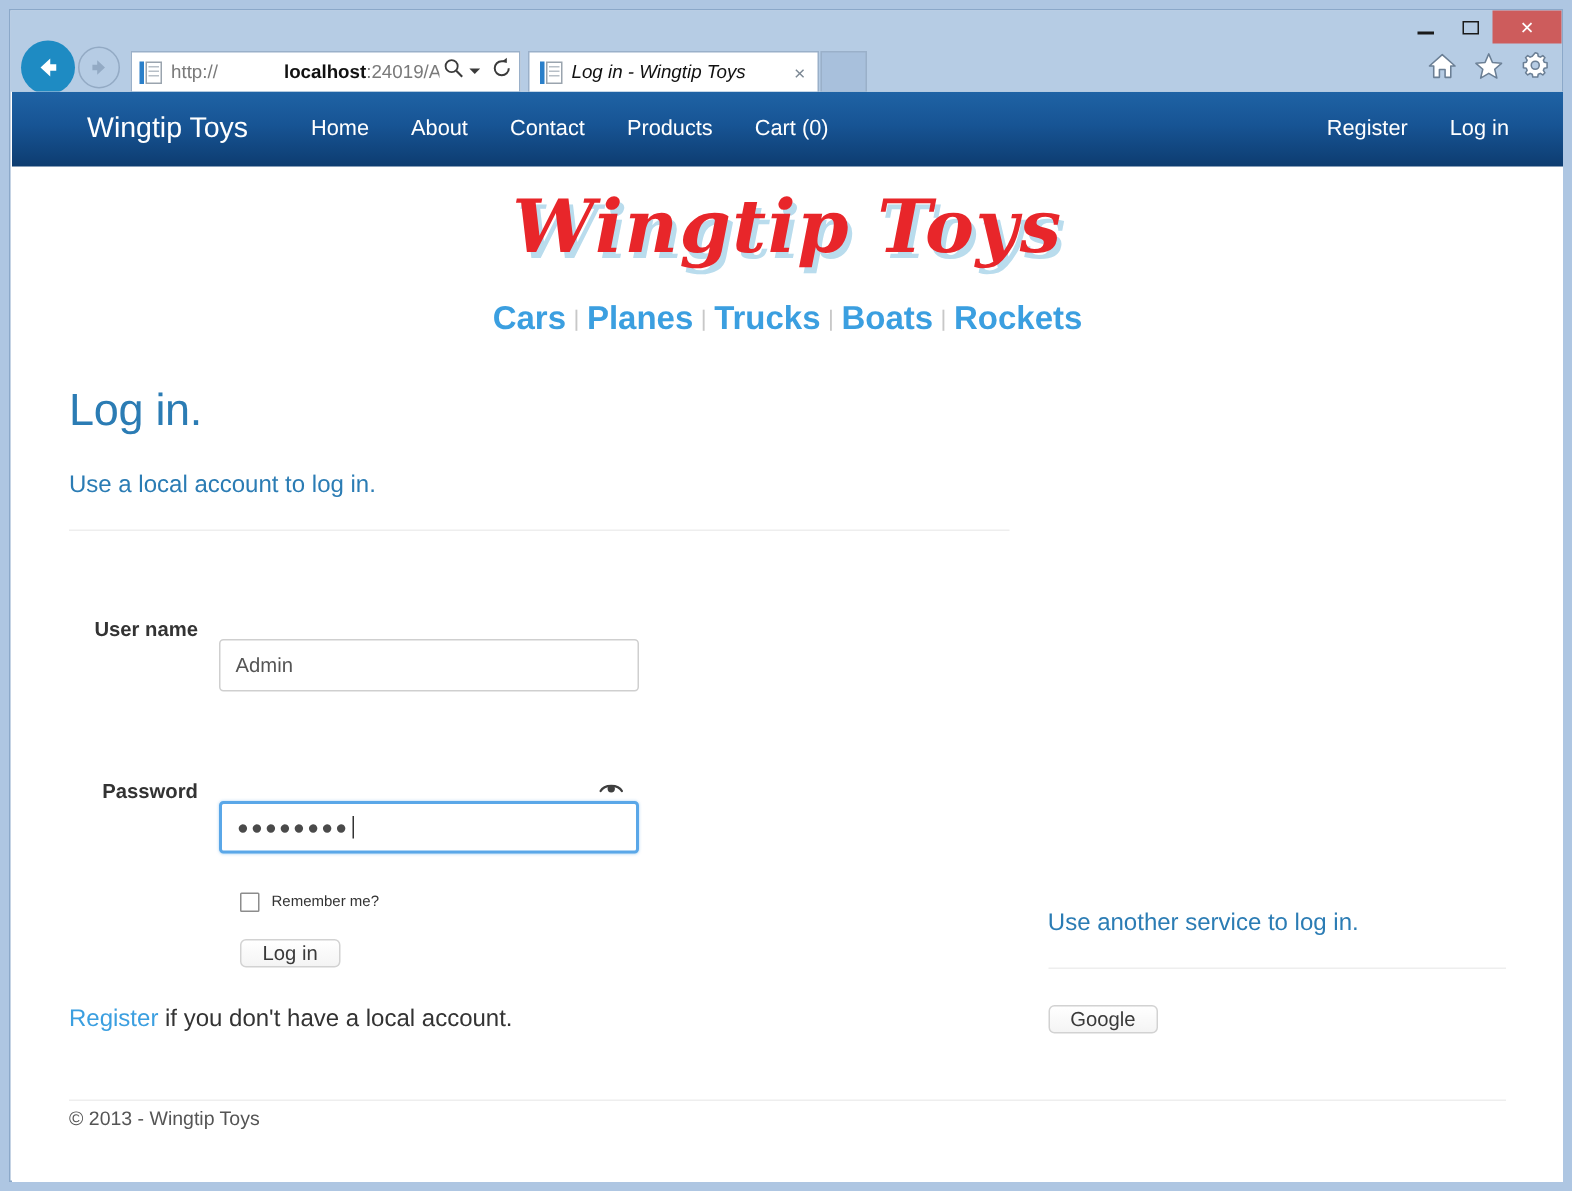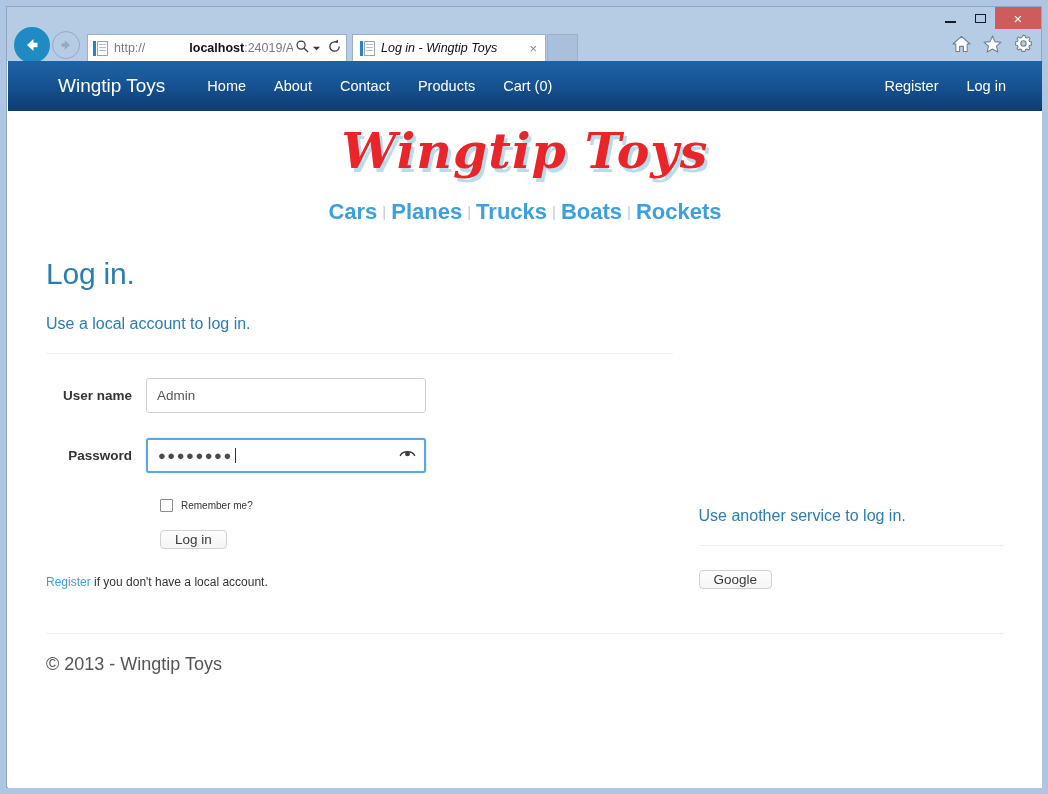--- a/index.html
+++ b/index.html
@@ -209,21 +209,21 @@
     font-size: 13.5px; font-weight: bold; color: #333333;
   }
   .input-wrap { position: relative; width: 280px; }
   .text-input {
     width: 280px; height: 35px;
     border: 1px solid #cfcfcf; border-radius: 3px;
     padding: 0 10px;
     font-size: 13.5px; color: #555;
     font-family: "Liberation Sans", sans-serif;
     background: #fff;
-    display: flex; align-items: center;
+    display: flex; align-items: center; margin-top: 48px;
   }
   .text-input.focused {
     border: 2px solid #5aa7e8;
     box-shadow: 0 0 2px rgba(90,167,232,.5);
   }
   .pwd-dots {
     font-size: 13px; color: #4a4a4a; letter-spacing: 1.5px;
     line-height: 1;
   }
   .caret {
@@ -246,28 +246,28 @@
     display: inline-flex; align-items: center; justify-content: center;
     height: 19px; padding: 0 14px;
     background: linear-gradient(to bottom,#ffffff 0%,#f4f4f4 100%);
     border: 1px solid #d2d2d2; border-radius: 4px;
     font-size: 13.5px; color: #3a3a3a;
     font-family: "Liberation Sans", sans-serif;
   }
   #login-btn-row { margin: 18px 0 0 114px; }
 
   #register-line {
-    margin: 26px 0 0 0; font-size: 12px; color: #333;
+    margin: 26px 0 0 0; font-size: 16px; color: #333;
   }
   #register-line a { color: #3b9fe0; text-decoration: none; }
 
   #google-btn-row { margin-top: 24px; }
 
   hr#footer-rule { border:0; border-top:1px solid #eeeeee; margin: 44px 0 0 0; }
-  #footer { font-size: 18px; color: #555; margin-top: 20px; }
+  #footer { font-size: 13px; color: #555; margin-top: 4px; }
 </style>
 </head>
 <body>
 
 <div id="window">
   <div id="window-inner">
 
     <div id="chrome">
       <div id="chrome-strip"></div>
 

